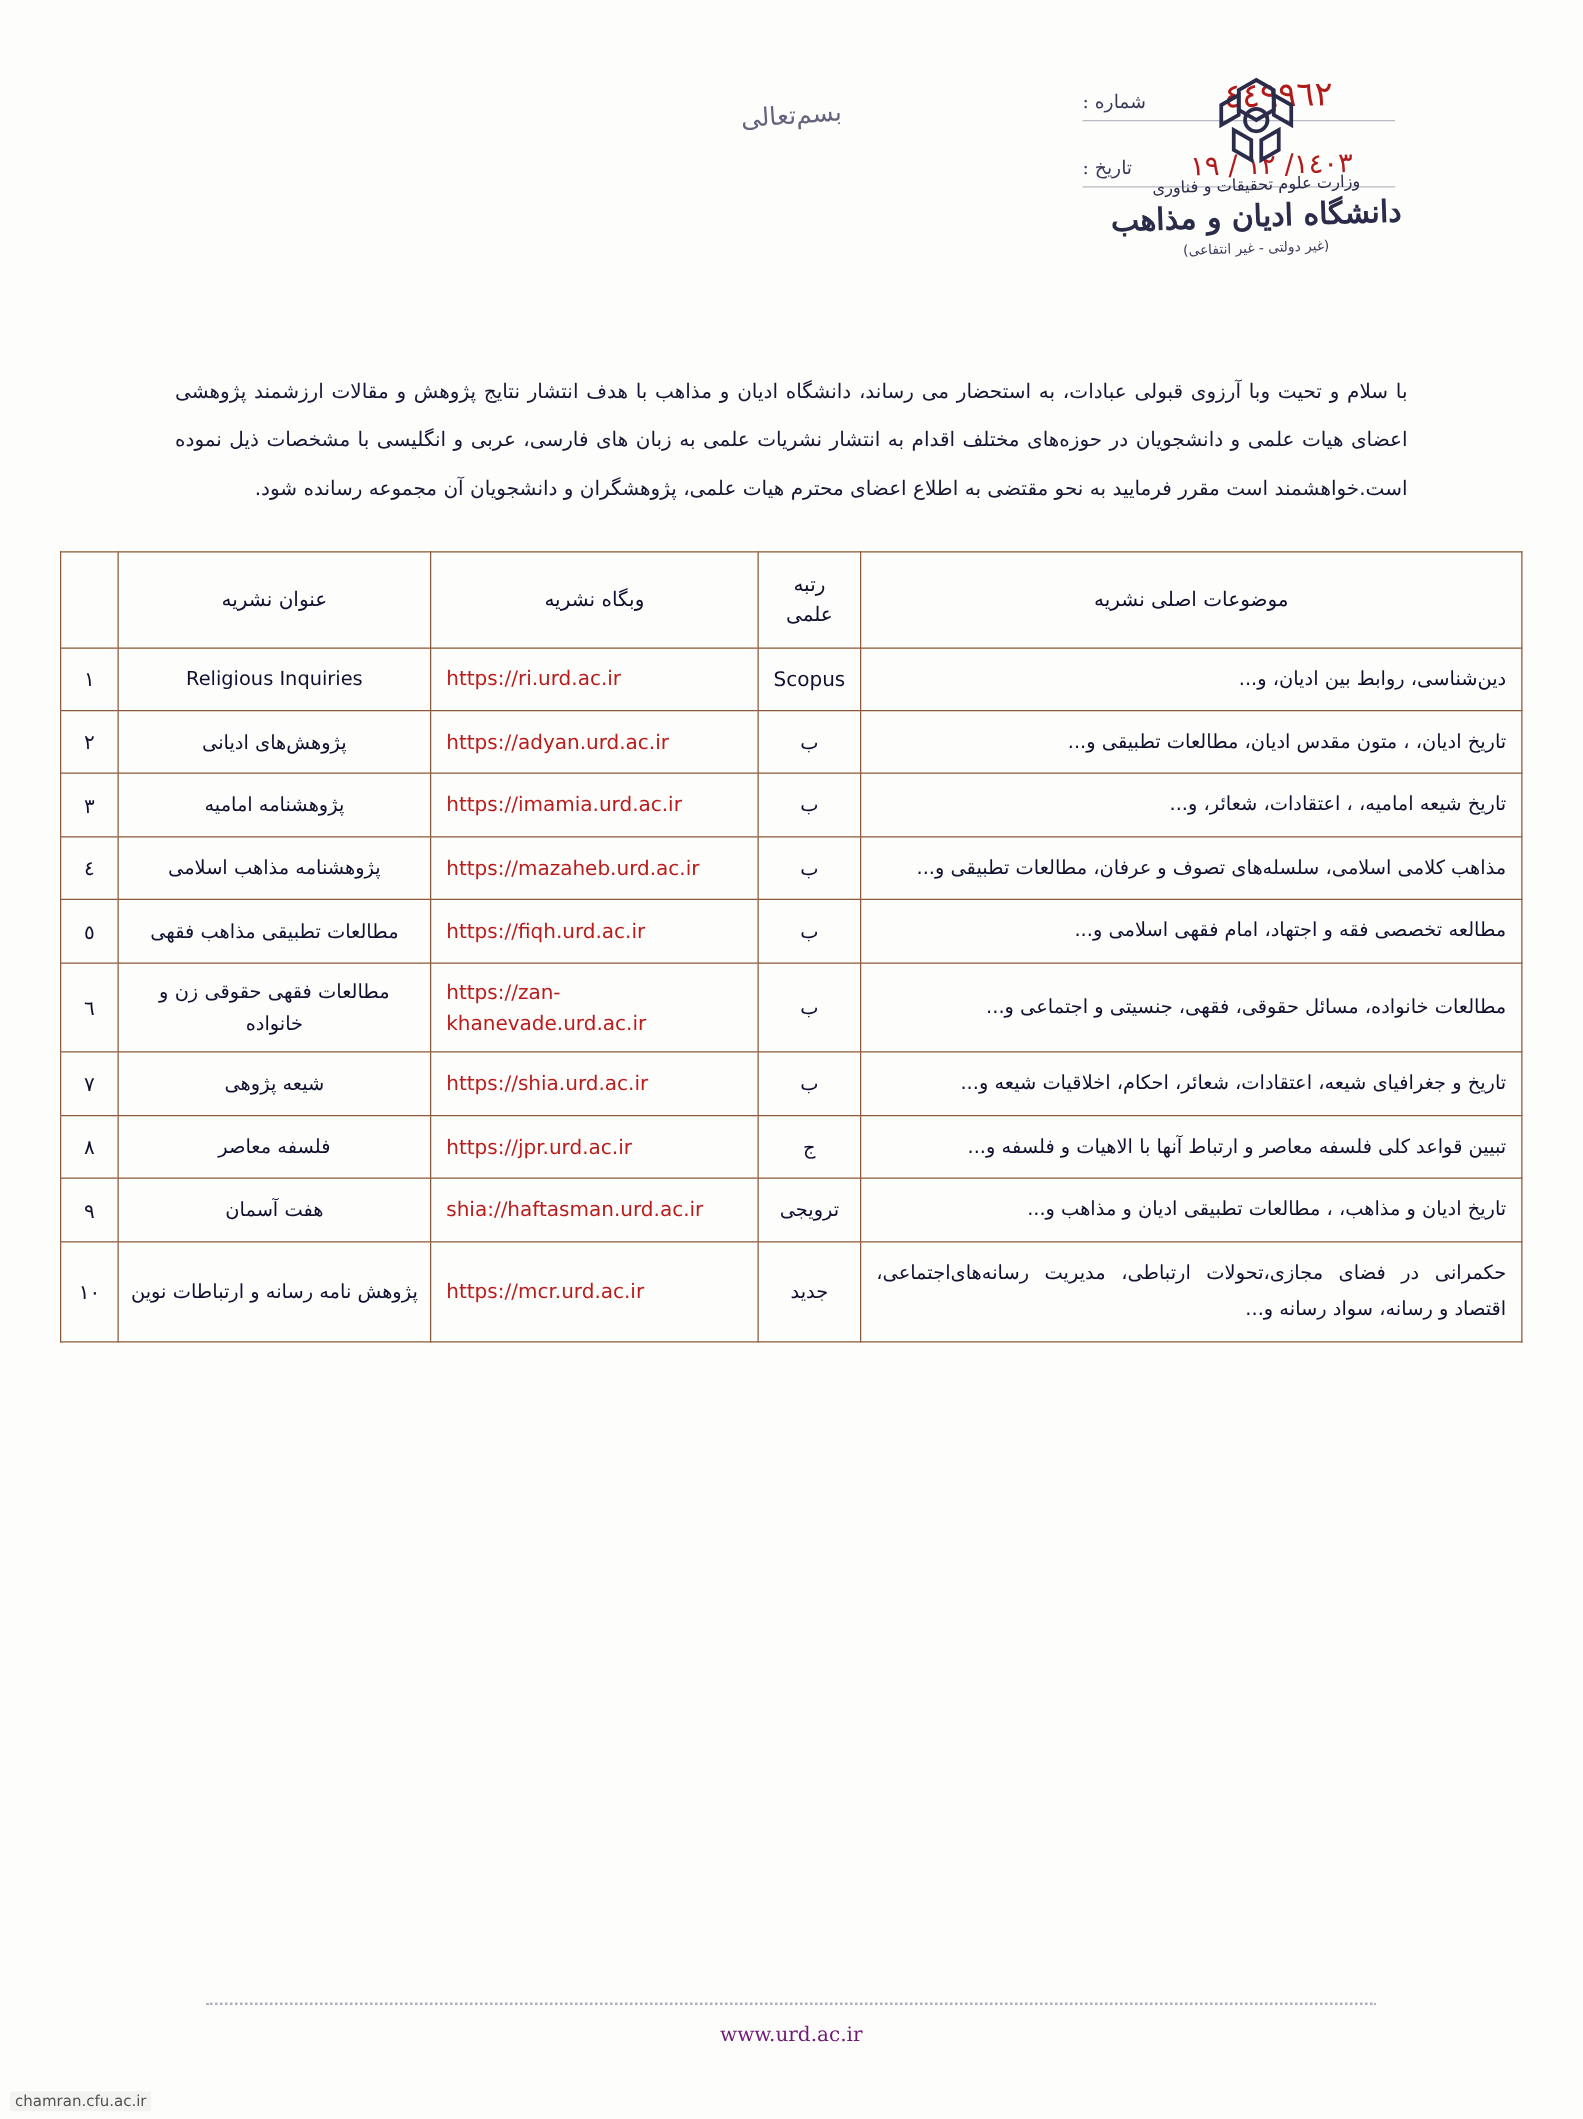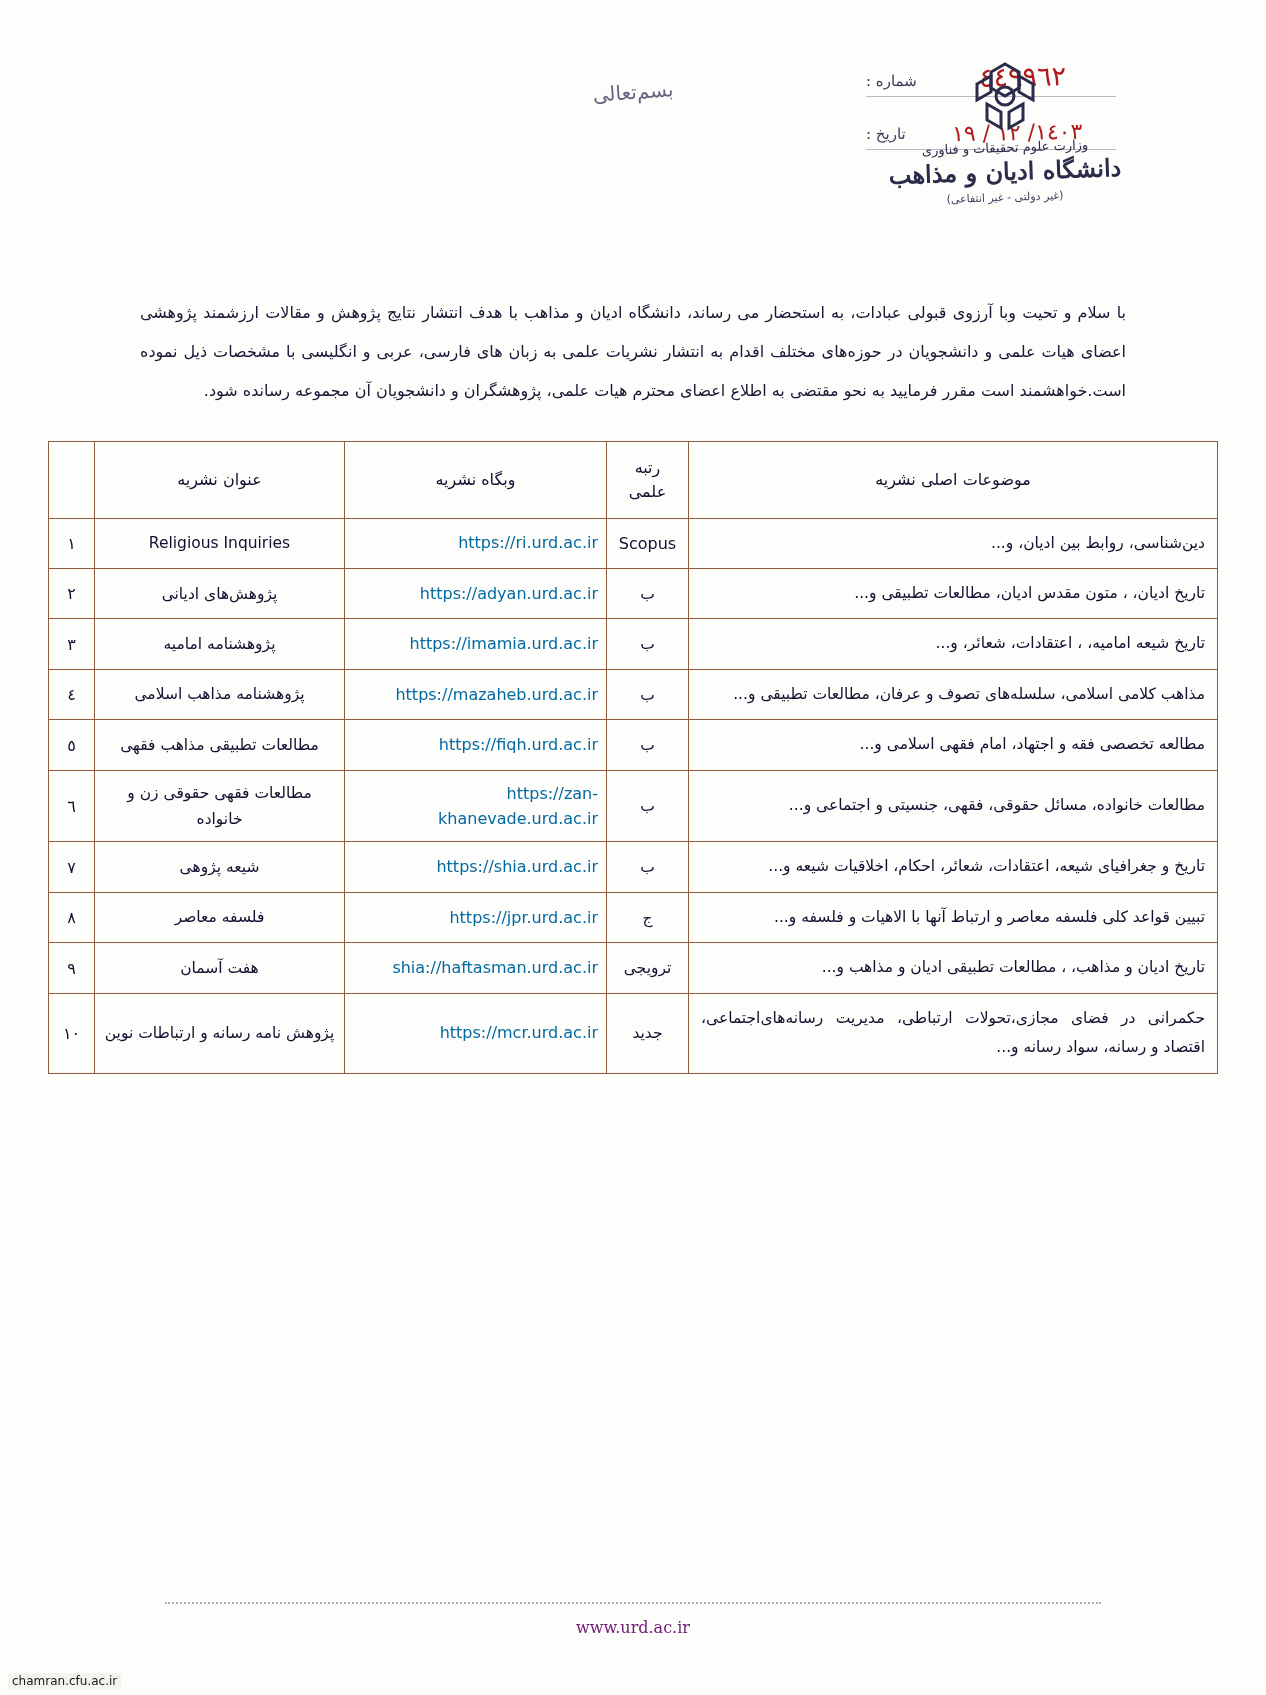--- a/index.html
+++ b/index.html
@@ -162,24 +162,24 @@
   }
   col.c-num{width:46px;}
   col.c-title{width:250px;}
   col.c-url{width:262px;}
   col.c-rank{width:82px;}
   col.c-topics{width:auto;}
 
   td.num{text-align:center;font-size:16px;}
   td.title{text-align:center;line-height:1.7;}
   td.url{
-    text-align:right;
+    text-align:left;
     direction:ltr;
     font-size:16px;
-    color:#0369a1;
+    color:#b91c1c;
     word-break:break-word;
     line-height:1.6;
     padding-left:12px;
   }
   td.rank{text-align:center;}
   td.topics{text-align:justify;line-height:1.9;padding:10px 12px;}
   td.rank.latin{direction:ltr;font-size:16px;}
 
   
   .footer{
@@ -205,21 +205,21 @@
     margin-top:8px;
     font-size:16px;
     color:#701a75;
     direction:ltr;
     font-family:"DejaVu Serif", serif;
   }
   .watermark{
     position:absolute;
     left:8px;bottom:6px;
     font-size:12px;
-    color:#000000;
+    color:#404040;
     direction:ltr;
     background:#f3f3ef;
     padding:1px 4px;
     border-radius:2px;
     opacity:.9;
   }
 </style>
 </head>
 <body>
 

